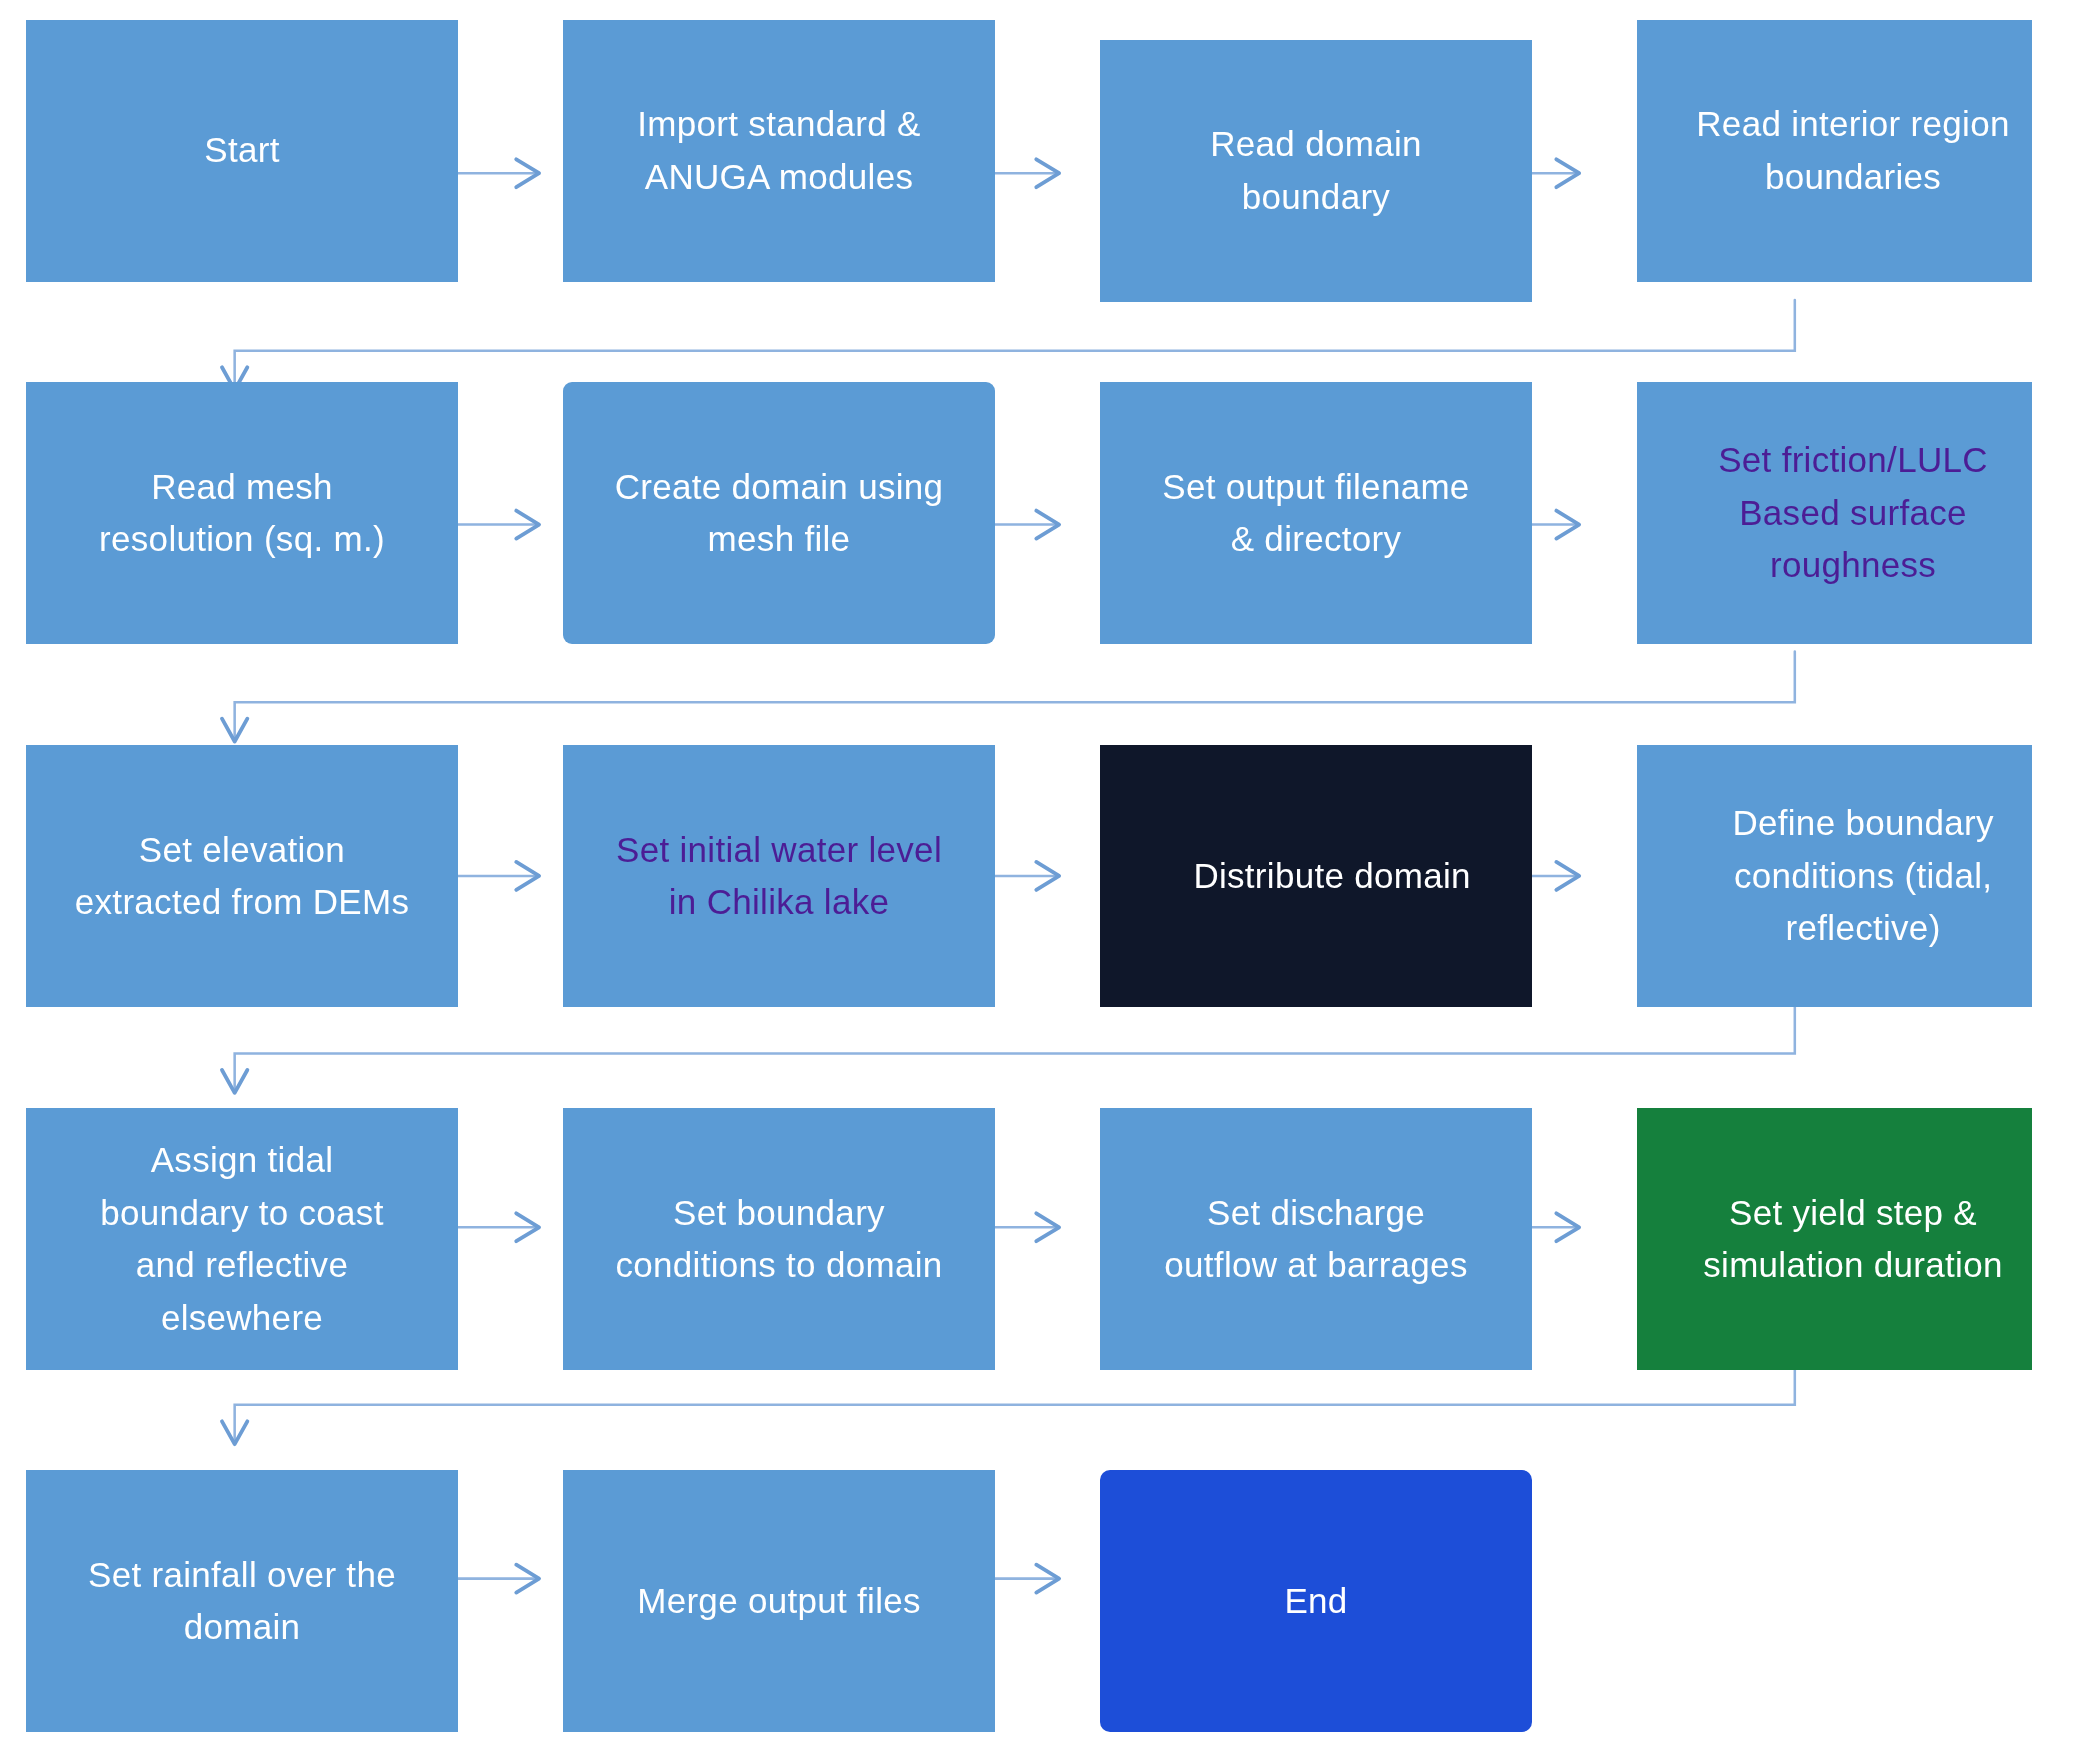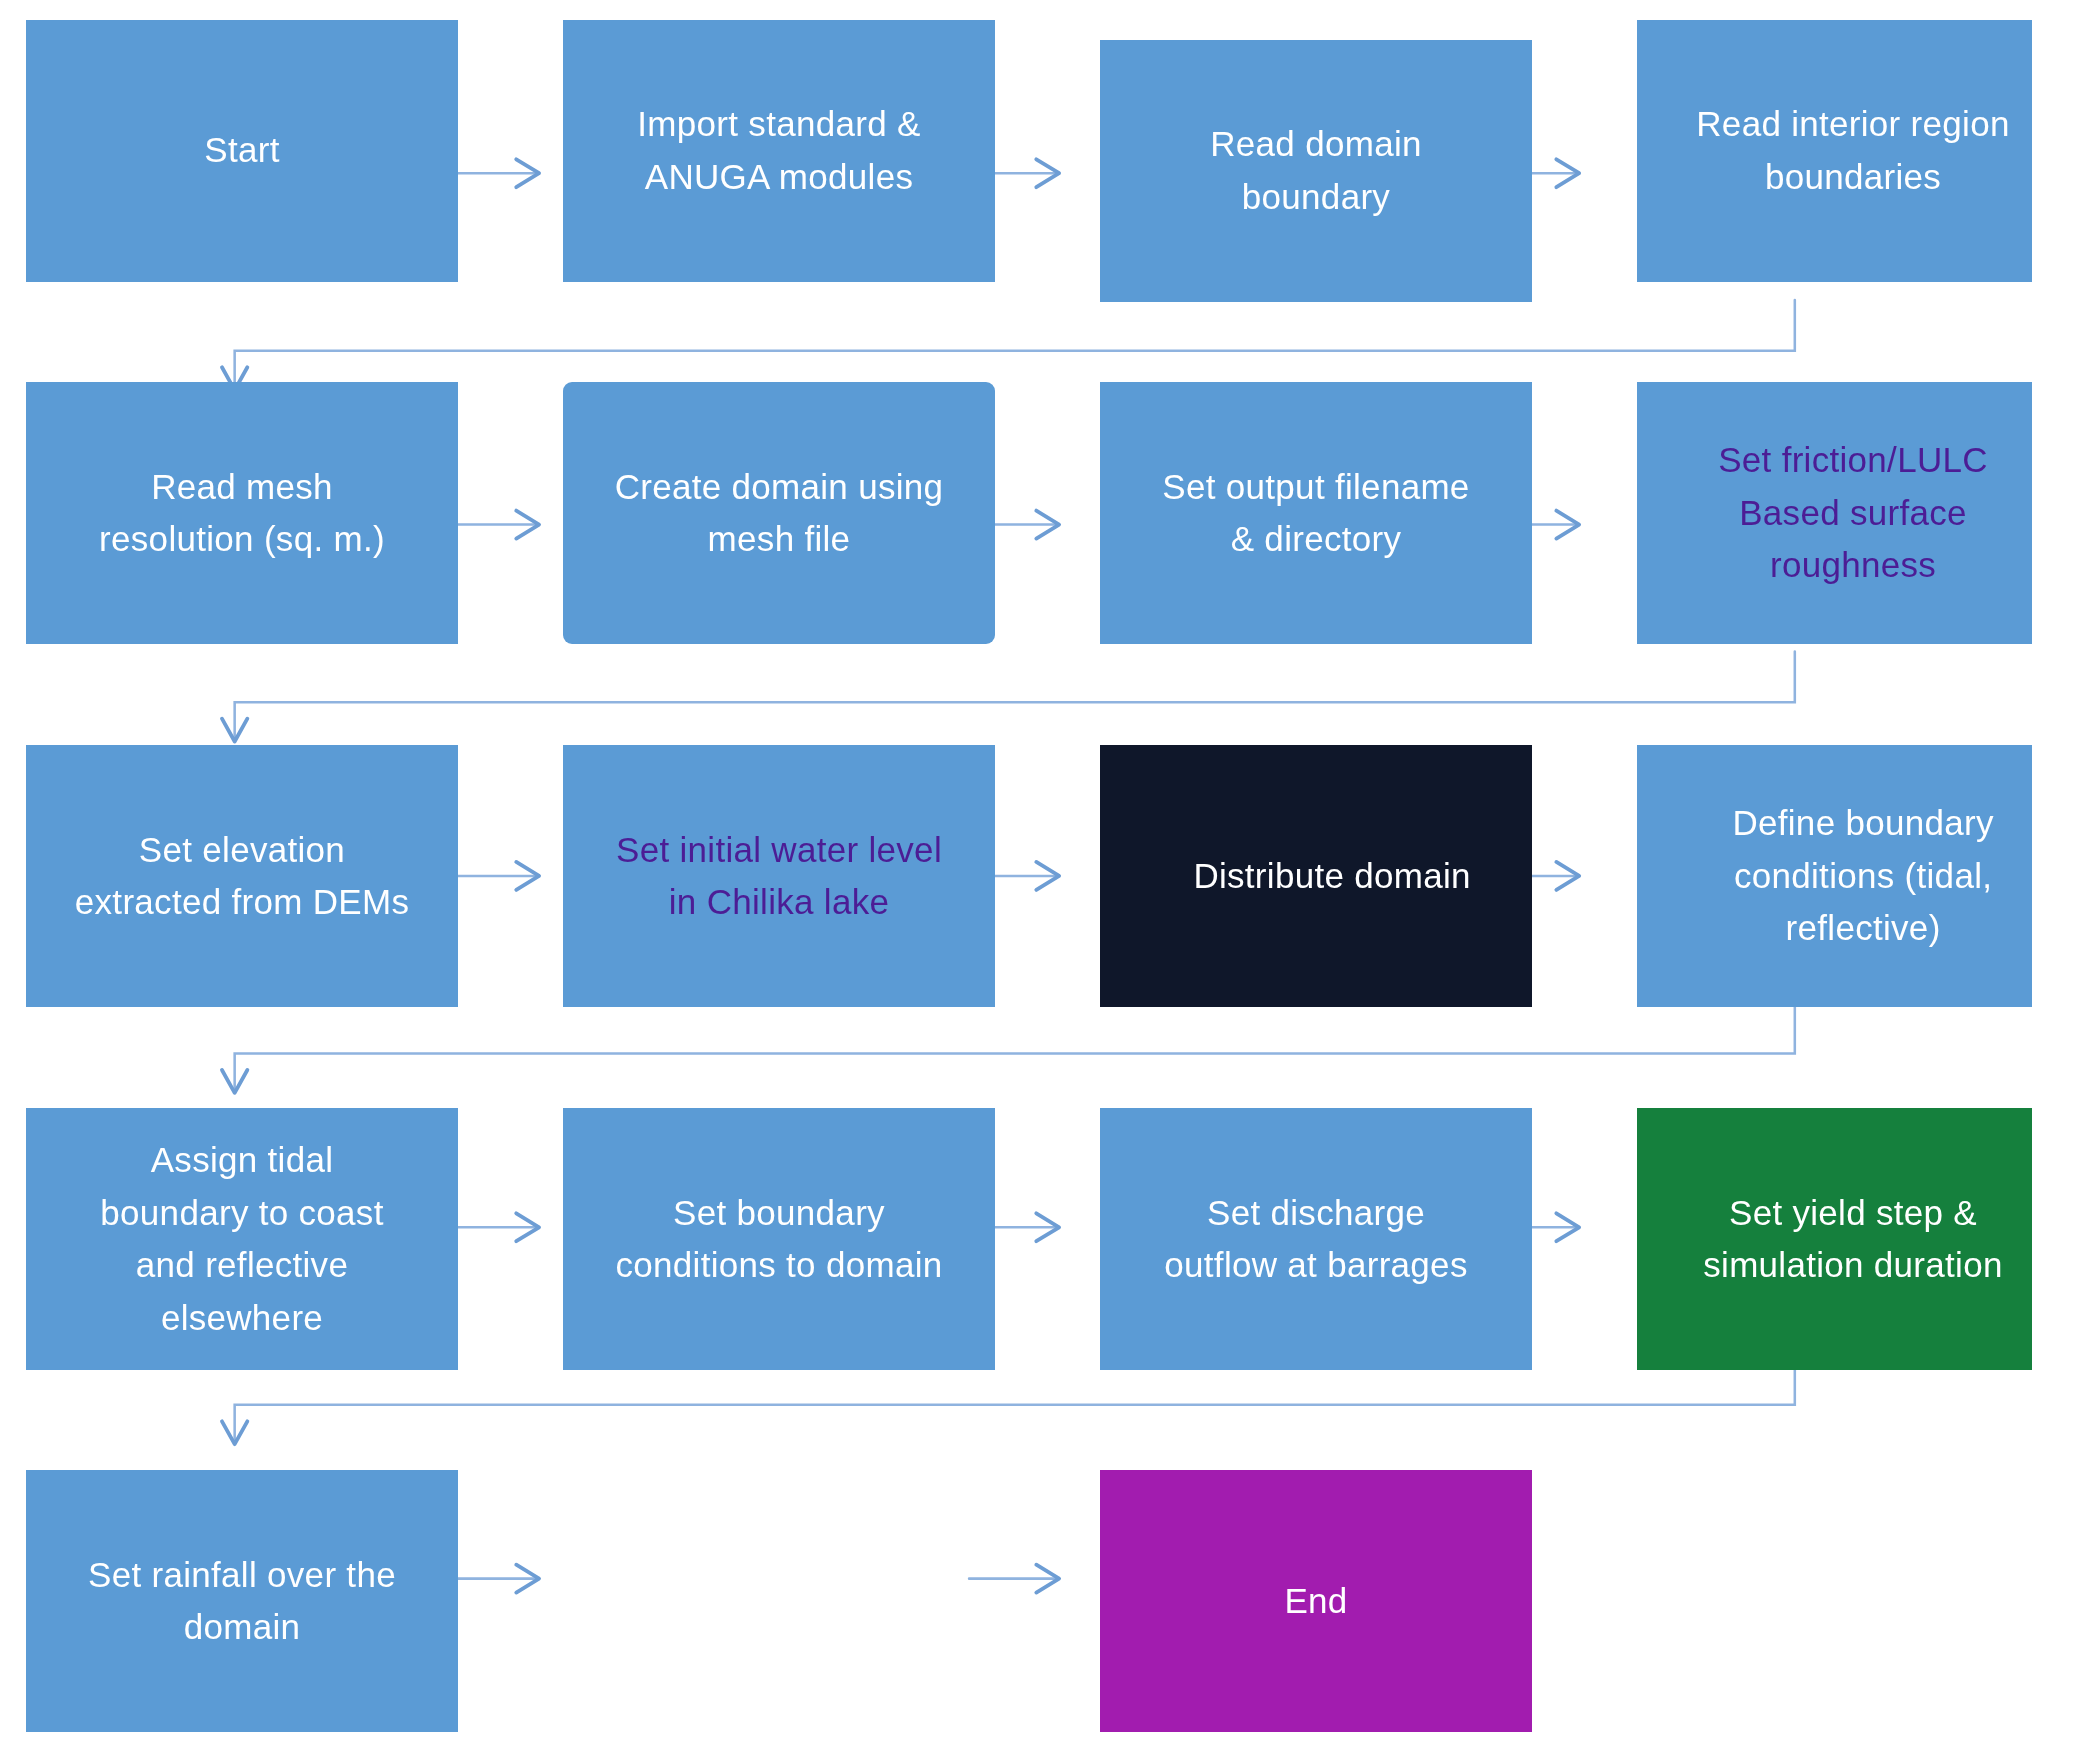--- a/index.html
+++ b/index.html
@@ -142,15 +142,16 @@
 elsewhere</div>
   <div class="node r4 c2" style="background: rgb(91, 155, 213); color: rgb(255, 255, 255);">Set boundary
 conditions to domain</div>
   <div class="node r4 c3" style="background: rgb(91, 155, 213); color: rgb(255, 255, 255);">Set discharge
 outflow at barrages</div>
   <div class="node r4 c4" style="background: #15803d; color: rgb(255, 255, 255);">Set yield step &amp;
 simulation duration</div>
 
   <div class="node r5 c1" style="background: rgb(91, 155, 213); color: rgb(255, 255, 255);">Set rainfall over the
 domain</div>
-  <div class="node r5 c3" style="background: #a21caf; color: rgb(255, 255, 255);">End</div>
+  <div class="node r5 c2" style="background: rgb(91, 155, 213); color: rgb(255, 255, 255);">Merge output files</div>
+  <div class="node r5 c3" style="background: #1d4ed8; color: rgb(255, 255, 255); border-radius: 10px;">End</div>
 </div>
 
 
 </body></html>

